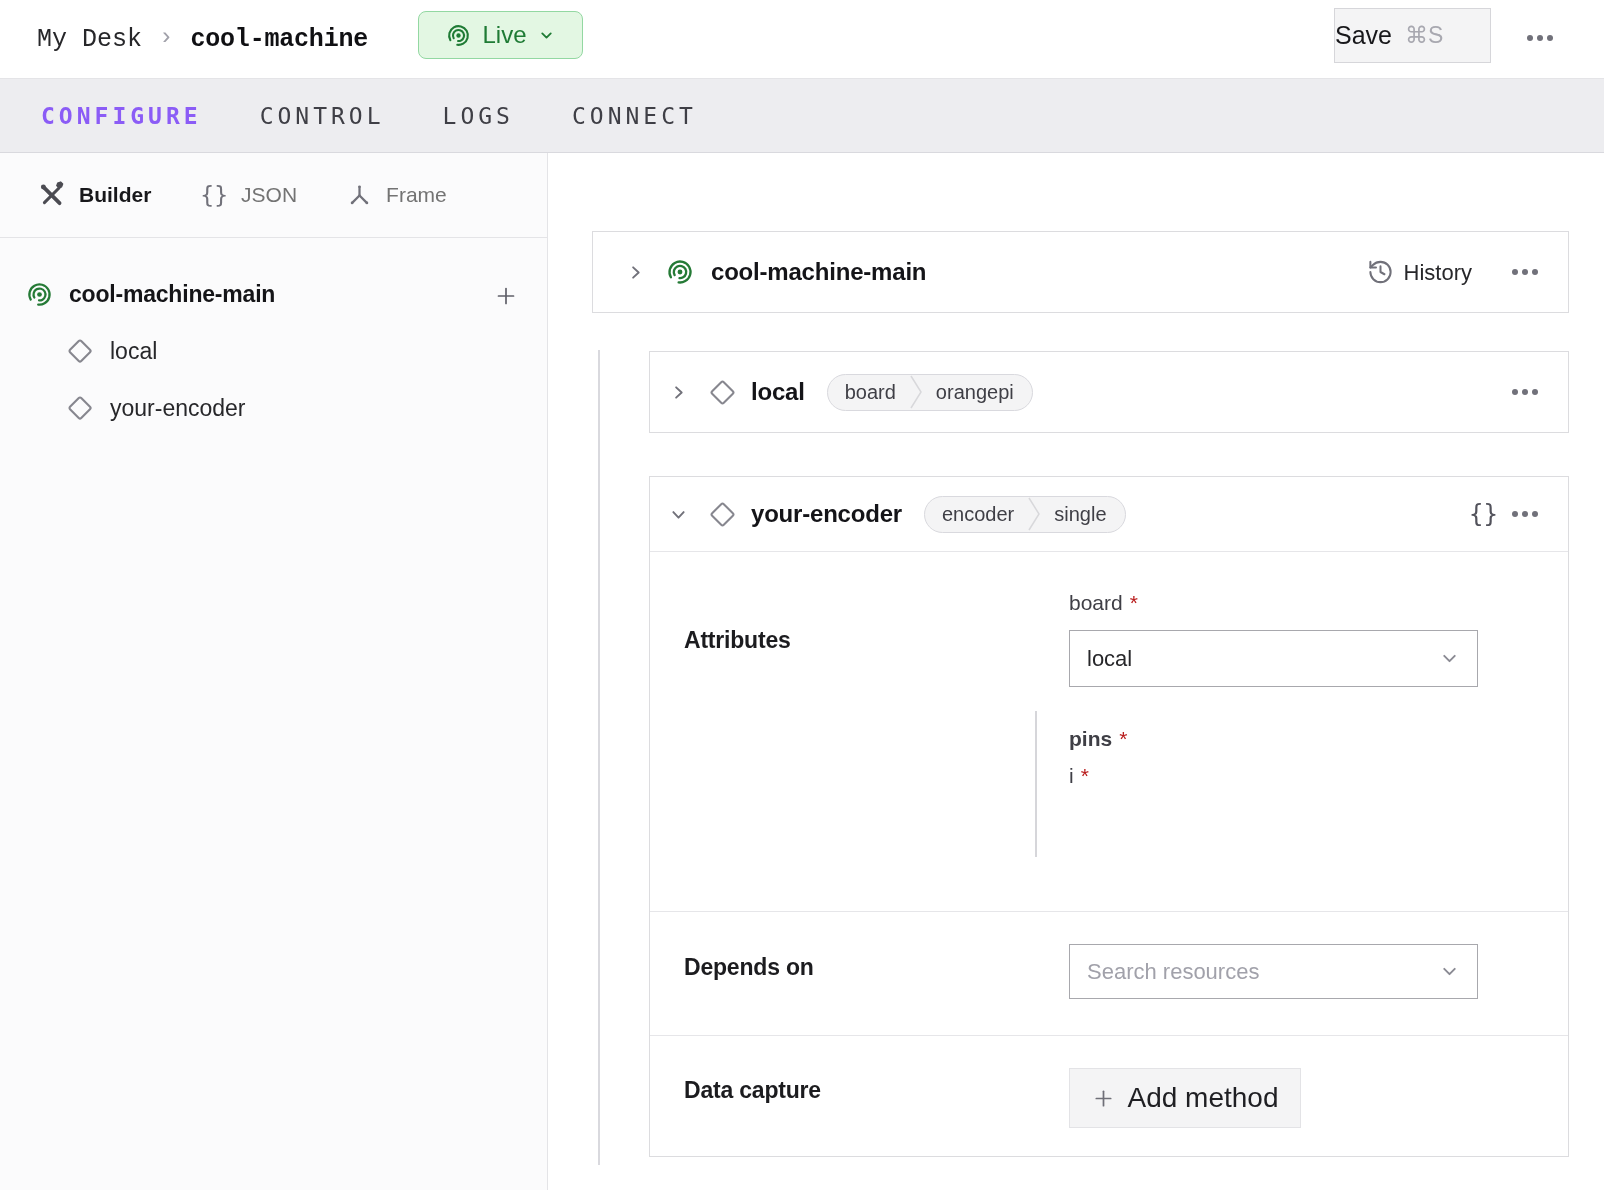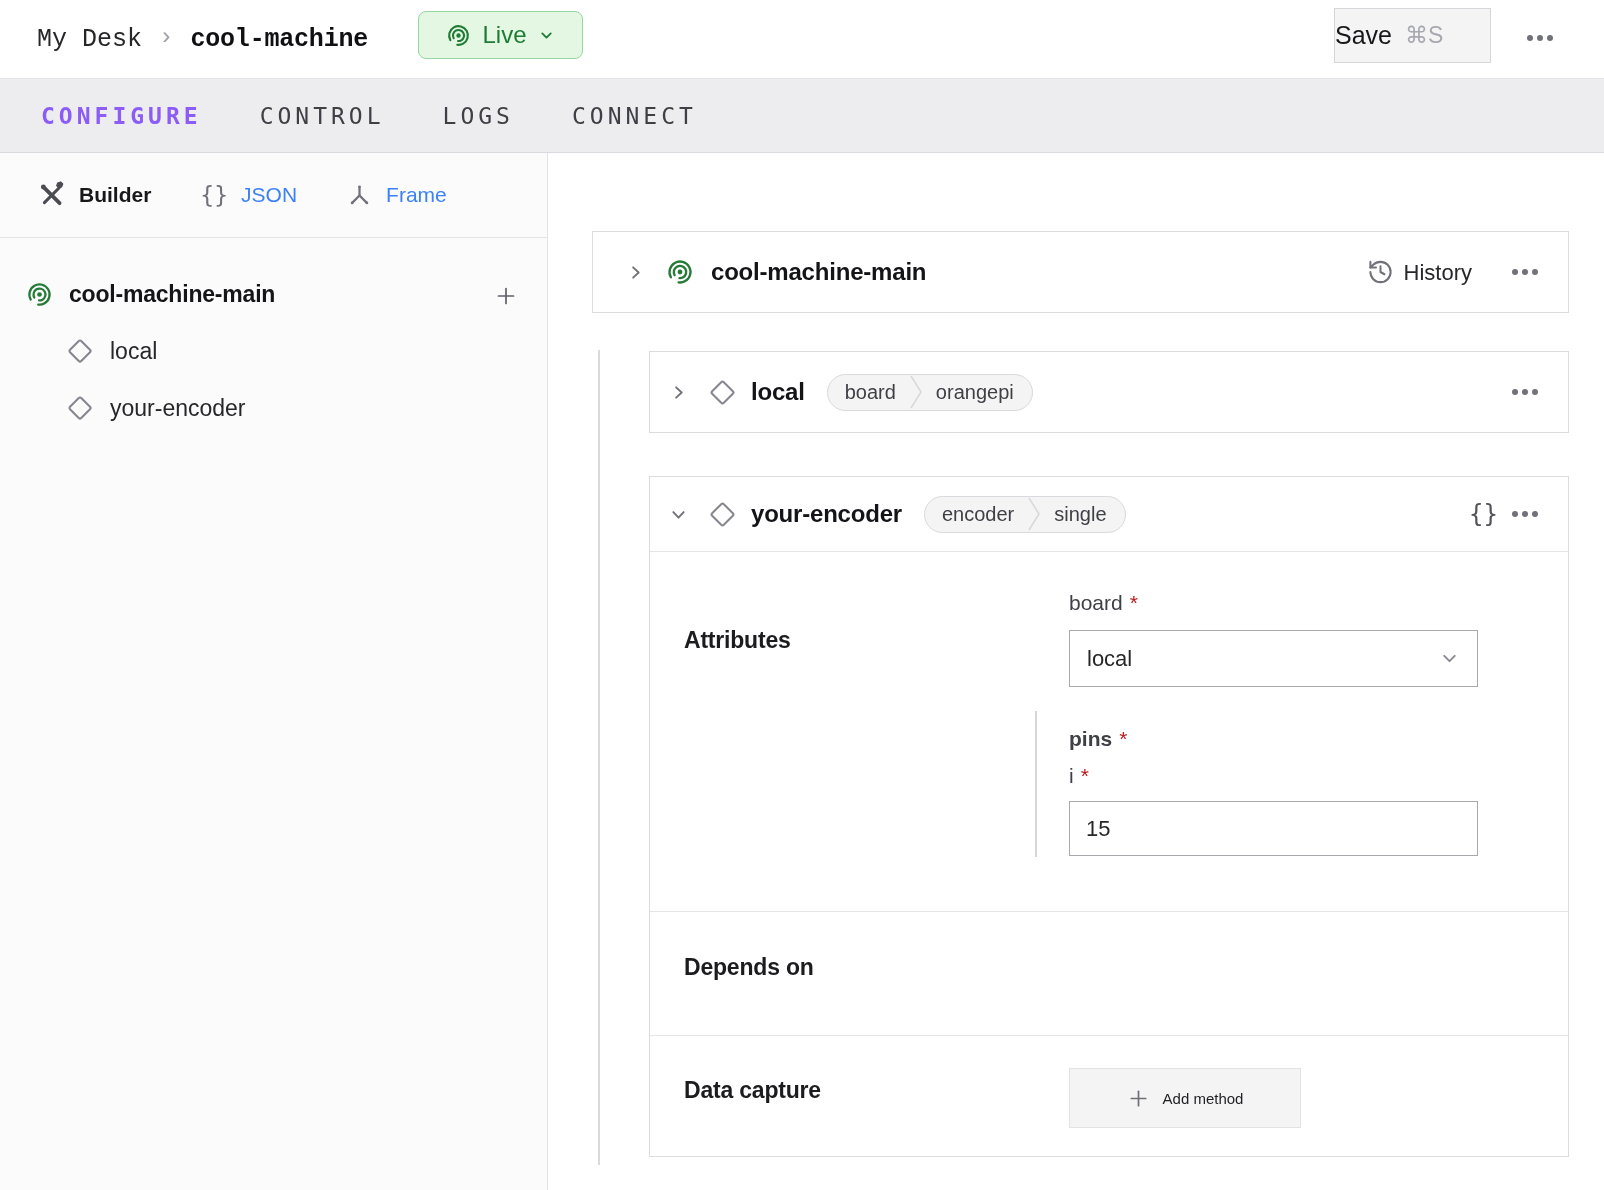--- a/index.html
+++ b/index.html
@@ -35,21 +35,21 @@
     border-bottom:1px solid #d9d9de; display:flex; align-items:center; padding-left:41px; gap:58px;}
   .nav-tab{font-family:"DejaVu Sans Mono","Liberation Mono",monospace; font-size:23px; letter-spacing:4px;
     color:#3f3f46; cursor:pointer; white-space:nowrap;}
   .nav-tab.active{font-weight:bold; color:#8b5cf6;}
 
   
   .sidebar{position:absolute; left:0; top:153px; width:548px; height:1037px; background:var(--panel-bg); border-right:1px solid #e4e4e7;}
   .mode-tabs{position:absolute; left:0; top:0; width:100%; height:85px; border-bottom:1px solid #e4e4e7;
     display:flex; align-items:center; padding-left:38px;}
   .mode-tab{display:flex; align-items:center; cursor:pointer;}
-  .mode-tab .mt-label{font-size:21px; color:#3b82f6; margin-left:13px;}
+  .mode-tab .mt-label{font-size:21px; color:#737373; margin-left:13px;}
   .mode-tab.active .mt-label{font-weight:bold; color:#18181b;}
   .mode-tab + .mode-tab{margin-left:49px;}
   .json-glyph{font-family:"DejaVu Sans Mono",monospace; font-size:23px; color:#71717a;}
   .tree-row{position:absolute; left:0; width:100%; height:48px; display:flex; align-items:center; cursor:pointer;}
   .tree-root{top:117px; padding-left:26px;}
   .tree-child{padding-left:66px;}
   .tree-root .tree-label{font-size:23px; font-weight:bold; color:#151518; margin-left:16px; letter-spacing:-0.2px;}
   .tree-child .tree-label{font-size:23px; color:#27272a; margin-left:16px;}
   .tree-add{position:absolute; right:28px; top:130px; width:26px; height:26px; display:flex; align-items:center; justify-content:center; cursor:pointer;}
 
@@ -85,21 +85,21 @@
   .select-box{position:absolute; left:419px; width:409px; border:1px solid var(--input-border); background:#fff;
     display:flex; align-items:center; padding:0 17px; cursor:pointer;}
   .select-value{font-size:22px; color:#27272a;}
   .select-placeholder{font-size:22px; color:#a1a1aa;}
   .select-chevron{margin-left:auto; display:flex;}
   .text-input{position:absolute; left:419px; width:409px; height:55px; border:1px solid var(--input-border);
     font-family:"Liberation Sans",sans-serif; font-size:22px; color:#27272a; padding:0 16px; background:#fff; outline:none;}
   .pins-line{position:absolute; left:385px; top:234px; width:2px; height:146px; background:#d6d6da;}
   .add-method-btn{position:absolute; left:419px; top:591px; width:232px; height:60px; background:var(--button-bg);
     border:1px solid #e3e3e6; display:flex; align-items:center; justify-content:center; gap:13px; cursor:pointer;}
-  .add-method-label{font-size:15px; color:#1f1f23;}
+  .add-method-label{font-size:28px; color:#1f1f23;}
 </style>
 </head>
 <body>
 
 <div class="page">
 
   <div class="topbar">
     <div class="breadcrumb">
       <span class="crumb-parent">My Desk</span>
       <span class="crumb-sep">›</span>
@@ -322,25 +322,32 @@
       <span class="select-chevron">
         <svg width="21" height="21" viewBox="0 0 24 24" fill="none" stroke="#8a8a93" stroke-width="2.2" stroke-linecap="round" stroke-linejoin="round">
             <polyline points="6 9 12 15 18 9"></polyline>
           </svg>
       </span>
     </div>
 
     <div class="pins-line"></div>
     <span class="field-label" style="top:250px;"><b>pins</b><span class="req">*</span></span>
     <span class="field-label" style="top:287px;"><span>i</span><span class="req">*</span></span>
-    <input class="text-input" style="top: 324px;" value="15">
 
     <div class="divider" style="top:434px;"></div>
 
     <span class="section-label" style="top:477px;">Depends on</span>
+    <div class="select-box" style="top:467px; height:55px;">
+      <span class="select-placeholder">Search resources</span>
+      <span class="select-chevron">
+        <svg width="21" height="21" viewBox="0 0 24 24" fill="none" stroke="#8a8a93" stroke-width="2.2" stroke-linecap="round" stroke-linejoin="round">
+            <polyline points="6 9 12 15 18 9"></polyline>
+          </svg>
+      </span>
+    </div>
 
     <div class="divider" style="top:558px;"></div>
 
     <span class="section-label" style="top:600px;">Data capture</span>
     <div class="add-method-btn">
       <svg width="23" height="23" viewBox="0 0 24 24" fill="none" stroke="#6f6f78" stroke-width="1.8" stroke-linecap="round">
           <path d="M12 4.5v15"></path>
           <path d="M4.5 12h15"></path>
         </svg>
       <span class="add-method-label">Add method</span>

